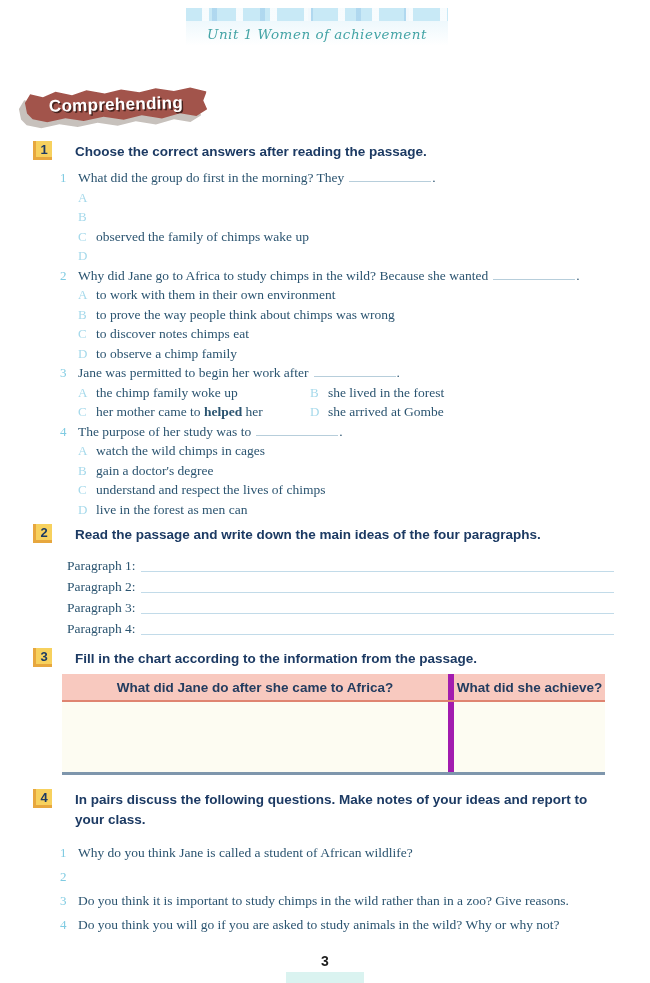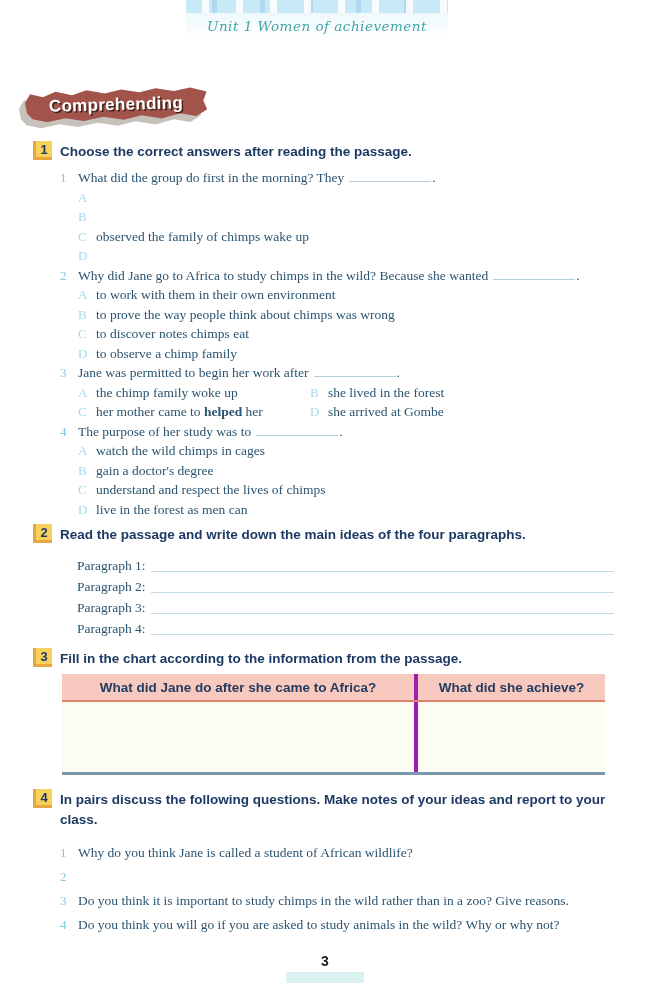--- a/index.html
+++ b/index.html
@@ -1,21 +1,21 @@
 <!DOCTYPE html>
 <html><head>
 <meta charset="utf-8">
 <style>
   html,body{margin:0;padding:0;}
   body{
     width:650px;height:983px;position:relative;background:#ffffff;
     font-family:"Liberation Serif",serif;overflow:hidden;
   }
   
-  .unit-header{position:absolute;left:186px;top:0;width:262px;}
+  .unit-header{position:absolute;left:186px;top:8px;width:262px;}
   .water-band{
     height:13px;background:#c8e9f6;
     background-image:
       repeating-linear-gradient(92deg, rgba(255,255,255,0) 0 16px, rgba(255,255,255,.85) 16px 23px, rgba(255,255,255,0) 23px 34px),
       repeating-linear-gradient(88deg, rgba(173,216,240,0) 0 26px, rgba(160,205,235,.6) 26px 31px, rgba(173,216,240,0) 31px 48px);
   }
   .unit-title{
     display:block;text-align:center;font-family:"DejaVu Serif",serif;font-style:italic;
     font-size:13.5px;color:#44a4a6;padding:5px 0 8px;letter-spacing:.5px;
     background:linear-gradient(180deg,#eef8fc,#ffffff 85%);
@@ -35,42 +35,42 @@
   
   .section{position:absolute;left:33px;width:581px;}
   .sec-head{display:flex;align-items:flex-start;}
   .num-box{
     flex:0 0 auto;width:16px;height:16px;background:#f7d15e;
     border-left:3px solid #e7a73e;border-bottom:3px solid #e7a73e;
     color:#1c3a63;font-family:"Liberation Sans",sans-serif;font-weight:bold;font-size:13px;
     display:flex;align-items:center;justify-content:center;
   }
   .sec-title{
-    margin-left:8px;font-family:"Liberation Sans",sans-serif;font-weight:bold;
+    margin-left:23px;font-family:"Liberation Sans",sans-serif;font-weight:bold;
     font-size:13.5px;color:#1c3a63;line-height:1.5;padding-top:1px;
   }
   
   .q-list{margin:6px 0 0 27px;font-size:13.5px;color:#2b5470;}
   .q-line{display:flex;line-height:19.5px;white-space:nowrap;}
   .q-num{flex:0 0 18px;color:#7fcbe2;font-size:13px;}
   .opt{display:flex;line-height:19.5px;margin-left:18px;}
   .opt.right{margin-left:0;}
   .opt-letter{flex:0 0 18px;color:#a5d9eb;font-size:13px;}
   .opt-grid{display:grid;grid-template-columns:250px auto;}
   .blank{display:inline-block;width:82px;border-bottom:1px solid #b7cedb;margin:0 1px 0 5px;height:12px;}
   .b{font-weight:bold;}
   
-  .para-list{margin:8px 0 0 44px;}
+  .para-list{margin:8px 0 0 34px;}
   .para-row{display:flex;align-items:flex-end;height:21px;font-size:13.5px;color:#2b5470;}
   .para-line{flex:1;border-bottom:1px solid #c2dbe9;margin:0 0 2px 5px;}
   
   .tbl{margin:5px 0 0 29px;width:543px;font-family:"Liberation Sans",sans-serif;}
   .tbl-head{display:flex;background:#f8c9bf;border-bottom:2px solid #df8471;}
   .tbl-head .cell{display:flex;align-items:center;justify-content:center;font-weight:bold;font-size:13.5px;color:#233c5f;height:26px;}
-  .cell-left{width:356px;border-right:4px solid #a21caf;box-sizing:border-box;}
+  .cell-left{width:392px;border-right:6px solid #a21caf;box-sizing:border-box;}
   .cell-right{flex:1;}
   .tbl-body{display:flex;height:70px;background:#fdfcf2;border-bottom:3px solid #7e96ac;}
   
   .disc-list{margin:10px 0 0 27px;}
   .disc-row{display:flex;line-height:24px;font-size:13.5px;color:#2b5470;white-space:nowrap;}
   .disc-num{flex:0 0 18px;color:#7fcbe2;font-size:13px;}
   
   .footer{position:absolute;left:0;bottom:0;width:650px;display:flex;flex-direction:column;align-items:center;}
   .page-num{font-family:"Liberation Sans",sans-serif;font-weight:bold;font-size:14px;color:#1d1d1d;}
   .footer-band{width:78px;height:11px;background:#daf3f0;margin-top:3px;}

